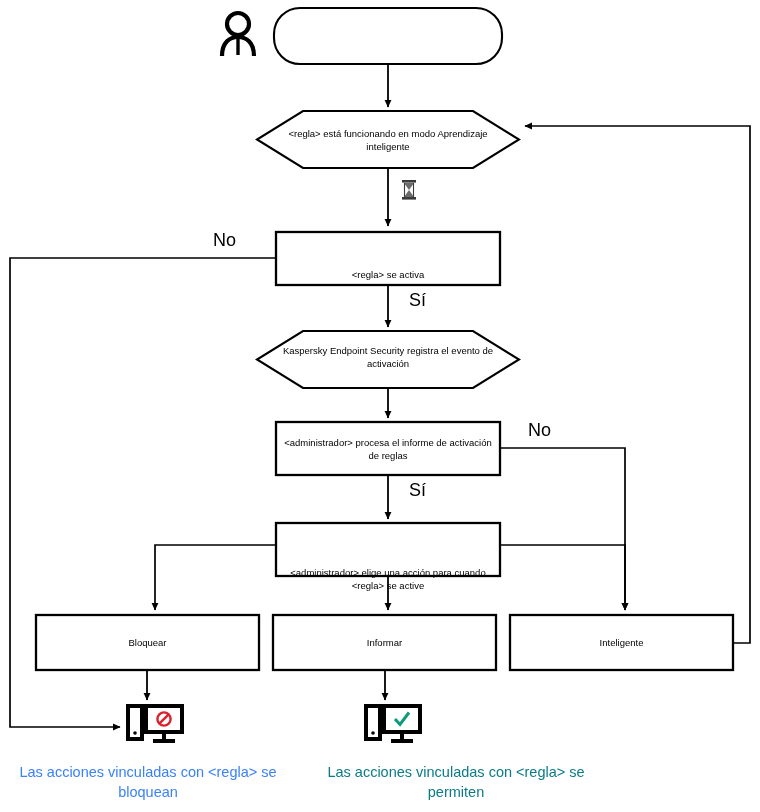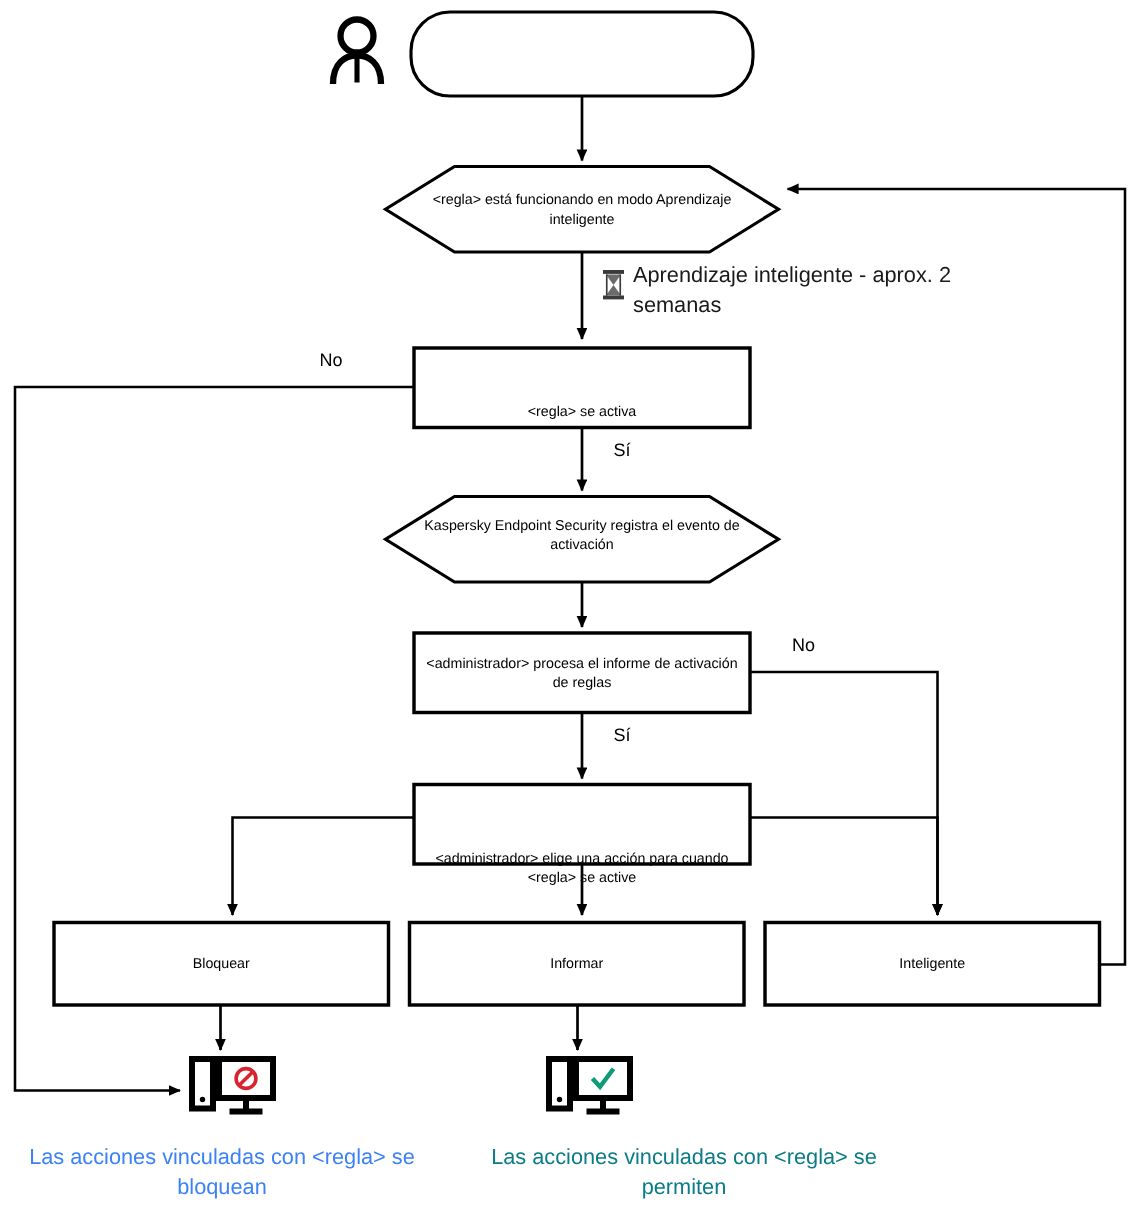--- a/index.html
+++ b/index.html
@@ -30,21 +30,21 @@
     align-items: center;
     justify-content: center;
     text-align: center;
     font-size: 9.5px;
     line-height: 13px;
     color: #000000;
     pointer-events: none;
   }
   .edge-label {
     position: absolute;
-    font-size: 12px;
+    font-size: 18px;
     line-height: 16px;
     color: #000000;
     white-space: nowrap;
   }
   .note-label {
     position: absolute;
     font-size: 14.5px;
     line-height: 20px;
     color: #1a1a1a;
   }
@@ -165,19 +165,18 @@
   <div class="node-label" style="left:516px; top:615px; width:211px; height:55px;">Inteligente</div>
 
   <div class="edge-label" style="left:213px; top:232px;">No</div>
 
   <div class="edge-label" style="left:409px; top:292px;">Sí</div>
 
   <div class="edge-label" style="left:528px; top:422px;">No</div>
 
   <div class="edge-label" style="left:409px; top:482px;">Sí</div>
 
-  <div class="note-label" style="left:422px; top:174px; width:270px;">Aprendizaje inteligente - aprox. 2 semanas</div>
 
   <div class="caption caption-blocked" style="left:6px; top:762px; width:284px;">Las acciones vinculadas con &lt;regla&gt; se bloquean</div>
 
   <div class="caption caption-allowed" style="left:300px; top:762px; width:312px;">Las acciones vinculadas con &lt;regla&gt; se permiten</div>
 
 </div>
 
 </body></html>

